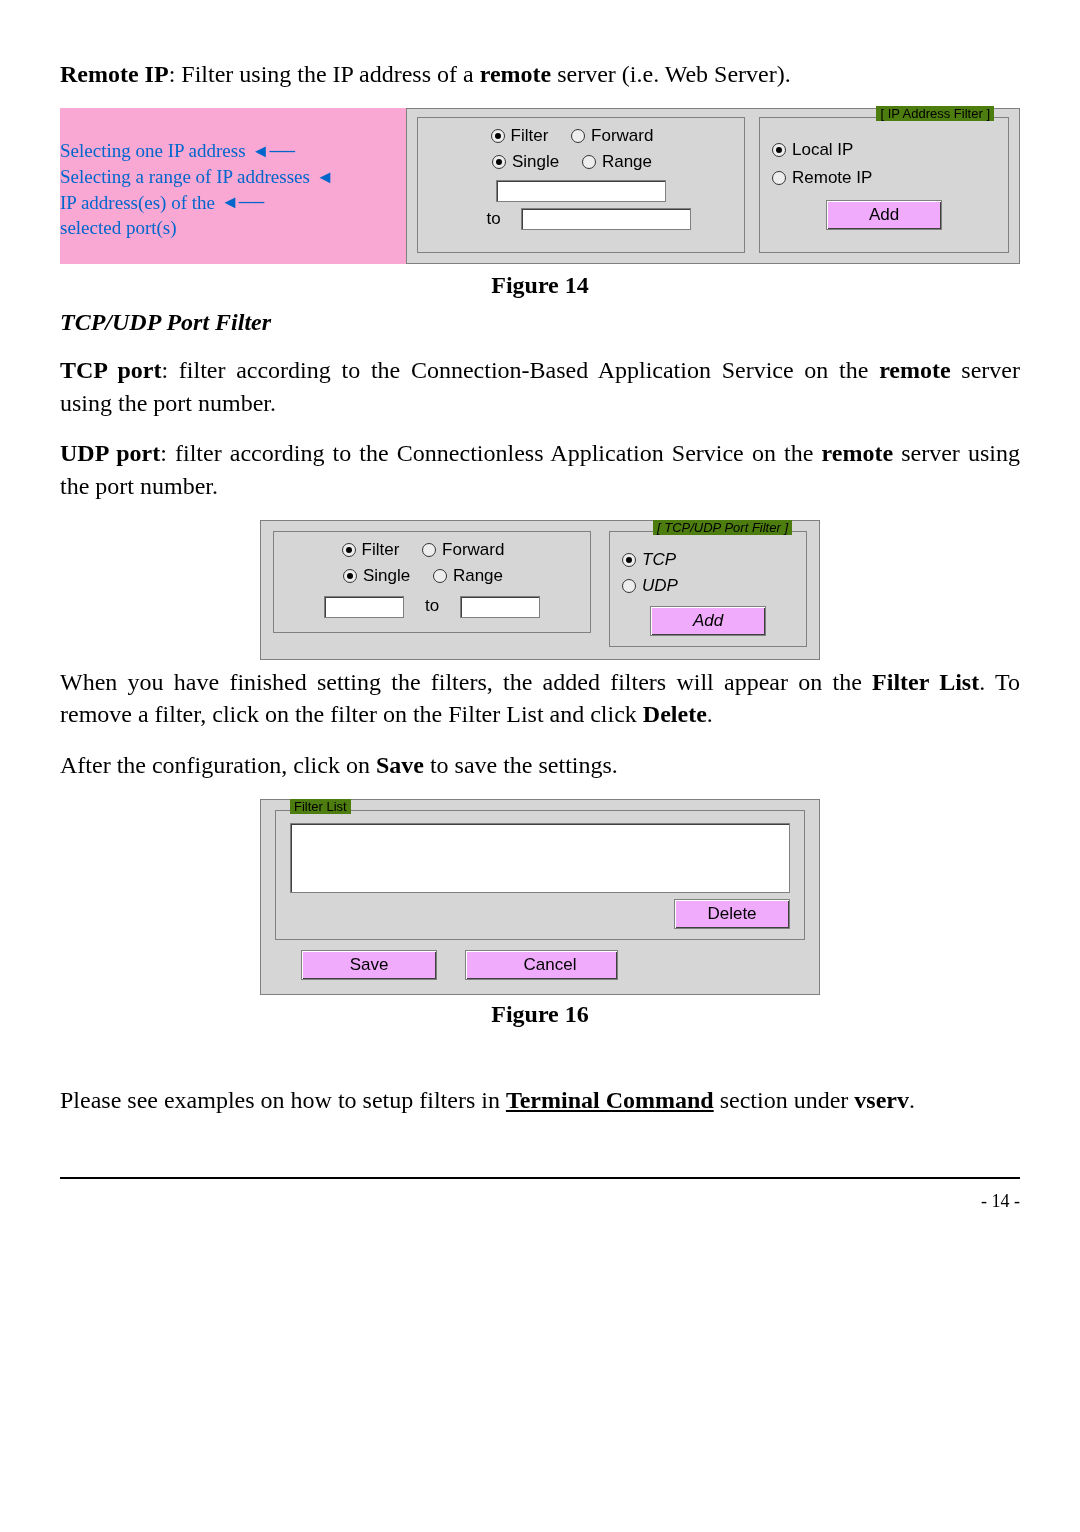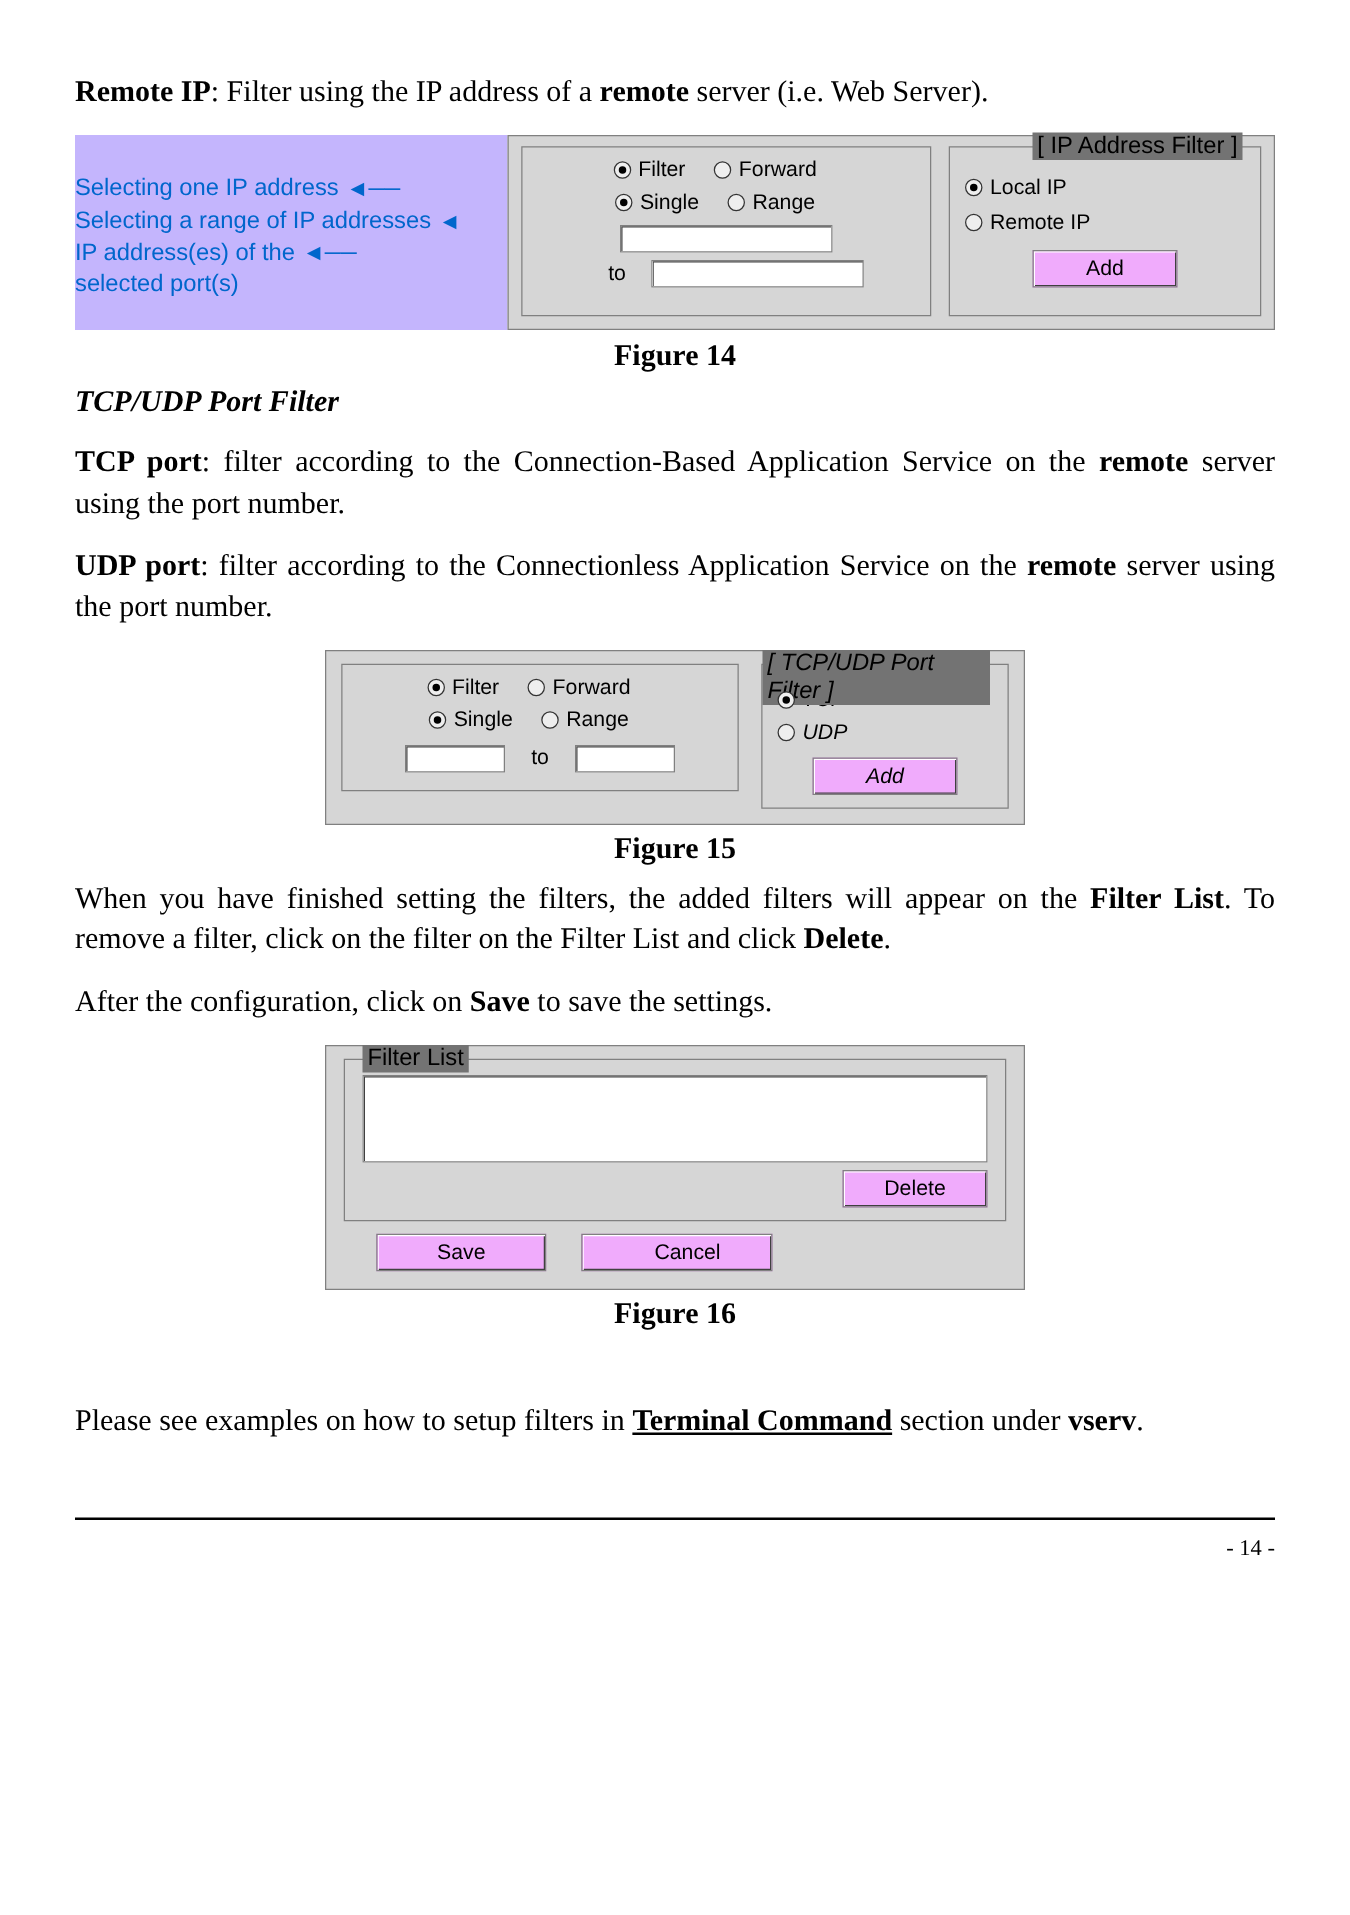--- a/index.html
+++ b/index.html
@@ -49,24 +49,24 @@
   .frame {
     border: 1px solid #808080;
     margin: 0;
     padding: 8px 12px 10px 12px;
     position: relative;
     box-sizing: border-box;
   }
   .frame-title {
     position: absolute;
     top: -12px;
-    background: #737373;
+    background: #4d7c0f;
     padding: 0 4px;
     font-family: Tahoma, Arial, sans-serif;
-    font-size: 19px;
+    font-size: 13px;
   }
   .radio {
     display: inline-flex;
     align-items: center;
     gap: 6px;
     margin-right: 18px;
   }
   .radio .dot {
     width: 14px; height: 14px;
     border: 1px solid #333;
@@ -109,24 +109,24 @@
   .to-lbl { margin: 0 16px; }
 
   
   .fig14 {
     display: flex;
     height: 156px;
     margin-bottom: 8px;
   }
   .fig14 .annot {
     width: 346px;
-    background: #c4b5fd;
+    background: #f9a8d4;
     padding: 30px 12px 10px 0;
     color: #0066cc;
-    font-family: Liberation Sans, sans-serif;
+    font-family: Liberation Serif, serif;
     font-size: 19px;
     line-height: 1.35;
     box-sizing: border-box;
   }
   .annot .al { display:flex; align-items:center; }
   .annot .arrow{ margin-left:6px; font-size:18px; color:#0066cc;}
   .fig14 .shot { flex:1; display:flex; padding:8px 10px 10px 10px; gap:14px; }
   .fig14 .col-left{ flex:1; position:relative; }
   .fig14 .col-right{ width:250px; }
 
@@ -297,21 +297,20 @@
                 <span>UDP</span>
               </span>
           </div>
           <div style="text-align:center; margin-top:8px;">
             <span class="btn">Add</span>
           </div>
         </div>
       </div>
     </div>
   </div>
-  <div class="caption">Figure 15</div>
 
   <p class="para">When you have finished setting the filters, the added filters will appear on the <span class="b">Filter List</span>. To remove a filter, click on the filter on the Filter List and click <span class="b">Delete</span>.</p>
   <p class="para">After the configuration, click on <span class="b">Save</span> to save the settings.</p>
 
   <div class="fig16">
     <div class="shot">
       <div class="frame" style="padding:12px 14px 10px 14px;">
         <span class="frame-title" style="left:14px;">Filter List</span>
         <div class="listarea"></div>
         <div class="row-actions">

